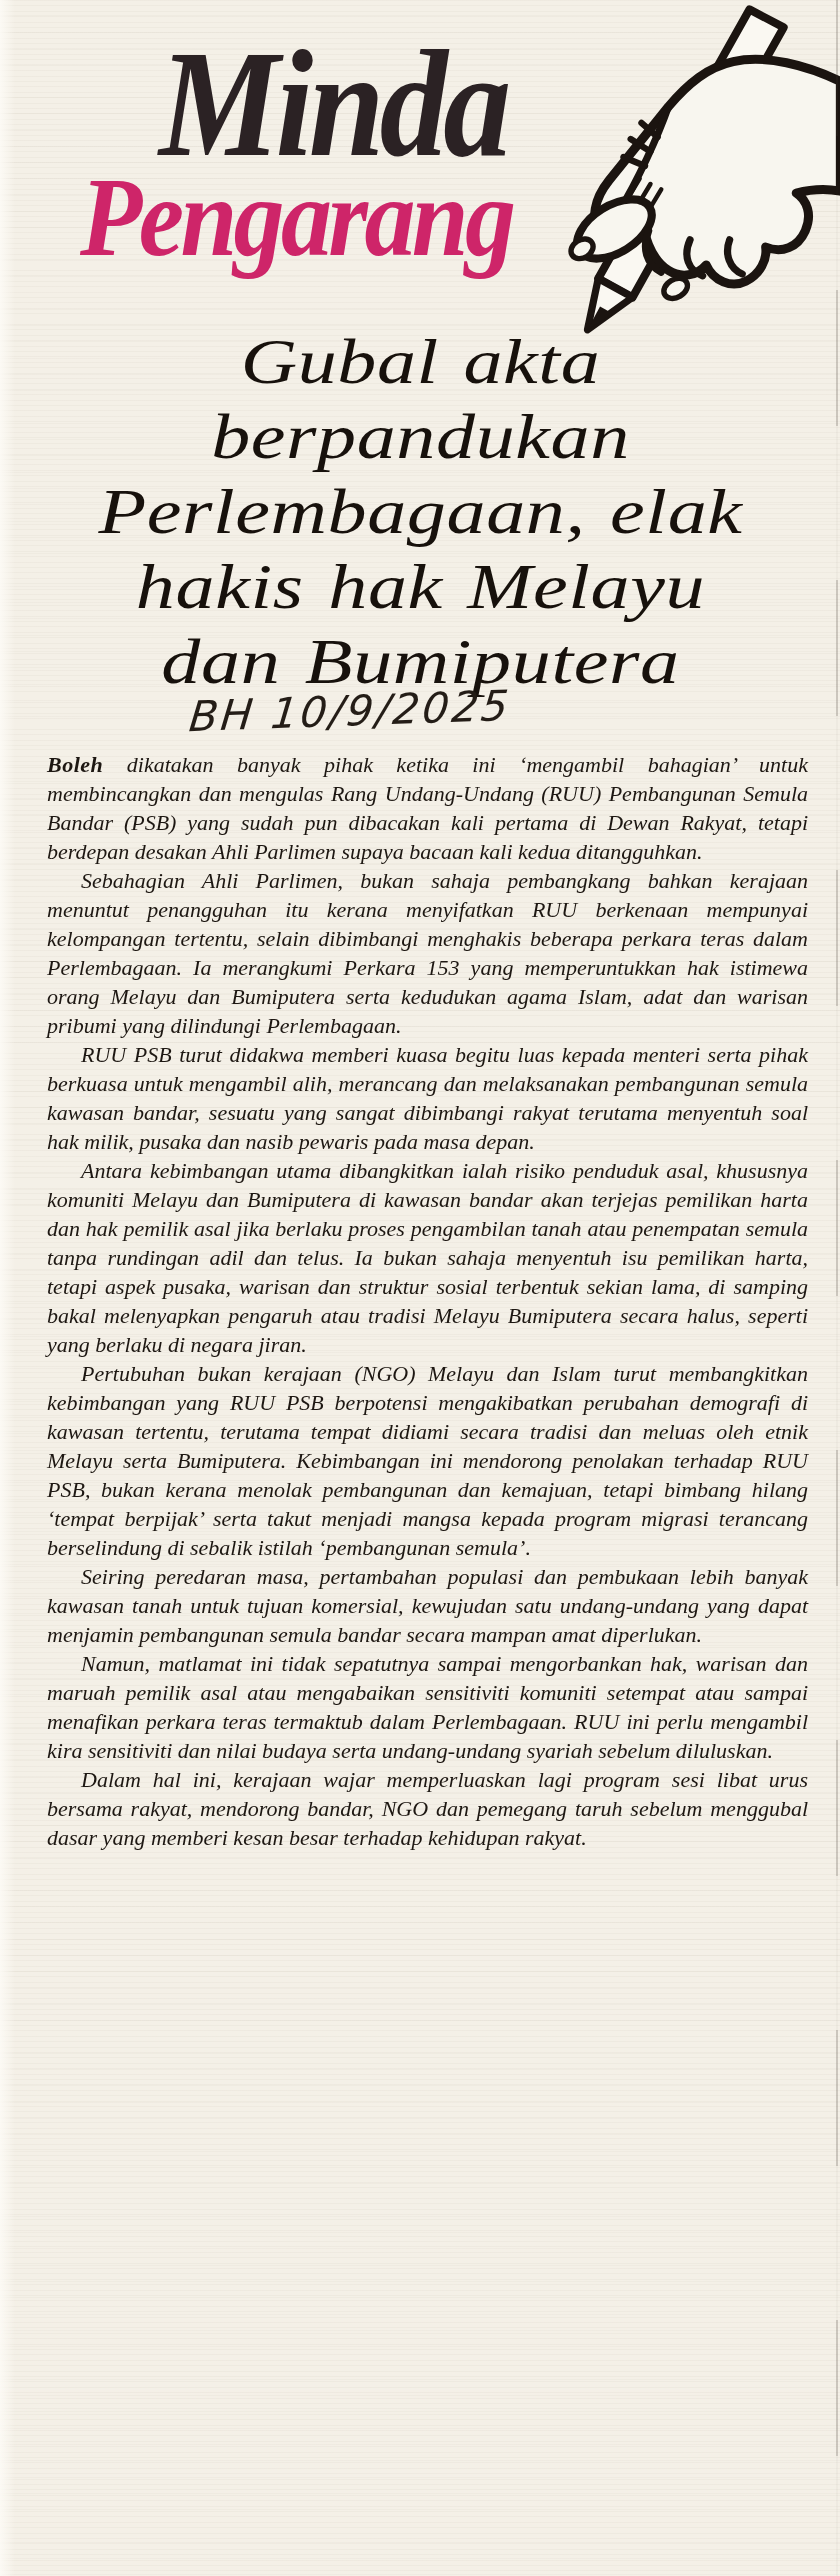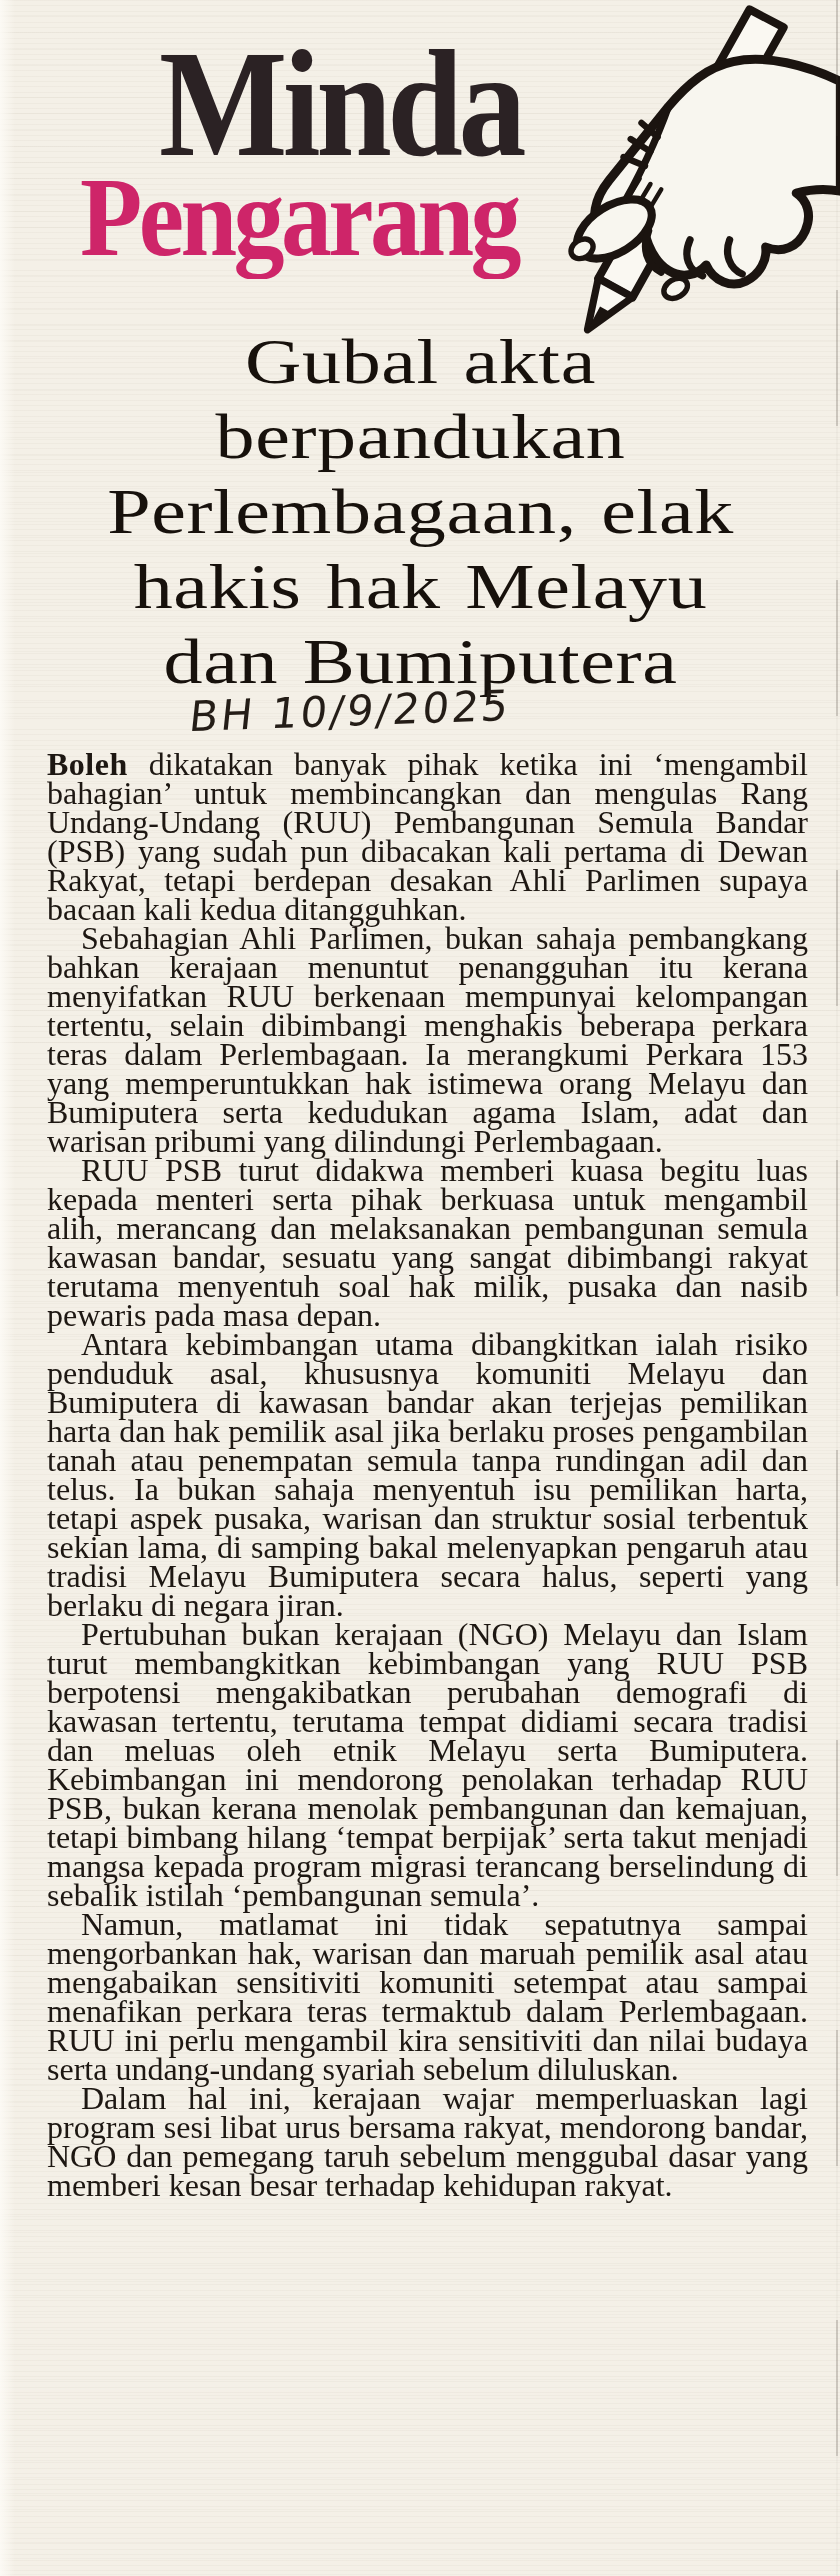--- a/index.html
+++ b/index.html
@@ -9,20 +9,21 @@
     width: 841px;
     height: 2576px;
     margin: 0 auto;
     overflow: hidden;
     color: #1d1712;
     background:
       repeating-linear-gradient(180deg, rgba(140,128,106,0.055) 0 0.9px, rgba(0,0,0,0) 0.9px 5.4px),
       repeating-linear-gradient(180deg, rgba(0,0,0,0) 0 15.4px, rgba(148,138,118,0.05) 15.4px 16.3px),
       #f4f0e7;
     font-family: "Liberation Serif", serif;
+    font-style: italic;
   }
   
   .page::before {
     content: "";
     position: absolute; left: 0; top: 0; width: 14.5px; height: 100%;
     background: linear-gradient(90deg, rgba(253,251,246,0.9), rgba(253,251,246,0));
     pointer-events: none;
   }
   
   .page::after {
@@ -70,21 +71,21 @@
     font-family: "DejaVu Sans", sans-serif;
     font-size: 42px; letter-spacing: 2.7px; color: #241d17;
     transform: rotate(-2deg) skewX(-8deg);
     transform-origin: left top;
   }
 
   
   .article {
     margin-top: 5.4px;
     padding: 0 33px 0 47px;
-    font-size: 32px; line-height: 29px;
+    font-size: 22px; line-height: 29px;
     text-align: justify;
     color: #1d1712;
   }
   .para { margin: 0; text-indent: 34px; }
   .para.lead { text-indent: 0; }
   .lead-word { font-weight: bold; letter-spacing: 0.5px; }
 </style>
 </head>
 <body>
 
@@ -138,19 +139,20 @@
   <div class="annotation">BH 10/9/2025</div>
 
   <article class="article">
     <p class="para lead"><span class="lead-word">Boleh</span><span> dikatakan banyak pihak ketika ini ‘mengambil bahagian’ untuk membincangkan dan mengulas Rang Undang-Undang (RUU) Pembangunan Semula Bandar (PSB) yang sudah pun dibacakan kali pertama di Dewan Rakyat, tetapi berdepan desakan Ahli Parlimen supaya bacaan kali kedua ditangguhkan.</span></p>
 
     <div>
         <p class="para">Sebahagian Ahli Parlimen, bukan sahaja pembangkang bahkan kerajaan menuntut penangguhan itu kerana menyifatkan RUU berkenaan mempunyai kelompangan tertentu, selain dibimbangi menghakis beberapa perkara teras dalam Perlembagaan. Ia merangkumi Perkara 153 yang memperuntukkan hak istimewa orang Melayu dan Bumiputera serta kedudukan agama Islam, adat dan warisan pribumi yang dilindungi Perlembagaan.</p>
         <p class="para">RUU PSB turut didakwa memberi kuasa begitu luas kepada menteri serta pihak berkuasa untuk mengambil alih, merancang dan melaksanakan pembangunan semula kawasan bandar, sesuatu yang sangat dibimbangi rakyat terutama menyentuh soal hak milik, pusaka dan nasib pewaris pada masa depan.</p>
         <p class="para">Antara kebimbangan utama dibangkitkan ialah risiko penduduk asal, khususnya komuniti Melayu dan Bumiputera di kawasan bandar akan terjejas pemilikan harta dan hak pemilik asal jika berlaku proses pengambilan tanah atau penempatan semula tanpa rundingan adil dan telus. Ia bukan sahaja menyentuh isu pemilikan harta, tetapi aspek pusaka, warisan dan struktur sosial terbentuk sekian lama, di samping bakal melenyapkan pengaruh atau tradisi Melayu Bumiputera secara halus, seperti yang berlaku di negara jiran.</p>
         <p class="para">Pertubuhan bukan kerajaan (NGO) Melayu dan Islam turut membangkitkan kebimbangan yang RUU PSB berpotensi mengakibatkan perubahan demografi di kawasan tertentu, terutama tempat didiami secara tradisi dan meluas oleh etnik Melayu serta Bumiputera. Kebimbangan ini mendorong penolakan terhadap RUU PSB, bukan kerana menolak pembangunan dan kemajuan, tetapi bimbang hilang ‘tempat berpijak’ serta takut menjadi mangsa kepada program migrasi terancang berselindung di sebalik istilah ‘pembangunan semula’.</p>
+        <p class="para">Seiring peredaran masa, pertambahan populasi dan pembukaan lebih banyak kawasan tanah untuk tujuan komersial, kewujudan satu undang-undang yang dapat menjamin pembangunan semula bandar secara mampan amat diperlukan.</p>
         <p class="para">Namun, matlamat ini tidak sepatutnya sampai mengorbankan hak, warisan dan maruah pemilik asal atau mengabaikan sensitiviti komuniti setempat atau sampai menafikan perkara teras termaktub dalam Perlembagaan. RUU ini perlu mengambil kira sensitiviti dan nilai budaya serta undang-undang syariah sebelum diluluskan.</p>
         <p class="para">Dalam hal ini, kerajaan wajar memperluaskan lagi program sesi libat urus bersama rakyat, mendorong bandar, NGO dan pemegang taruh sebelum menggubal dasar yang memberi kesan besar terhadap kehidupan rakyat.</p>
       </div>
   </article>
 
 </div>
 
 
 </body></html>

